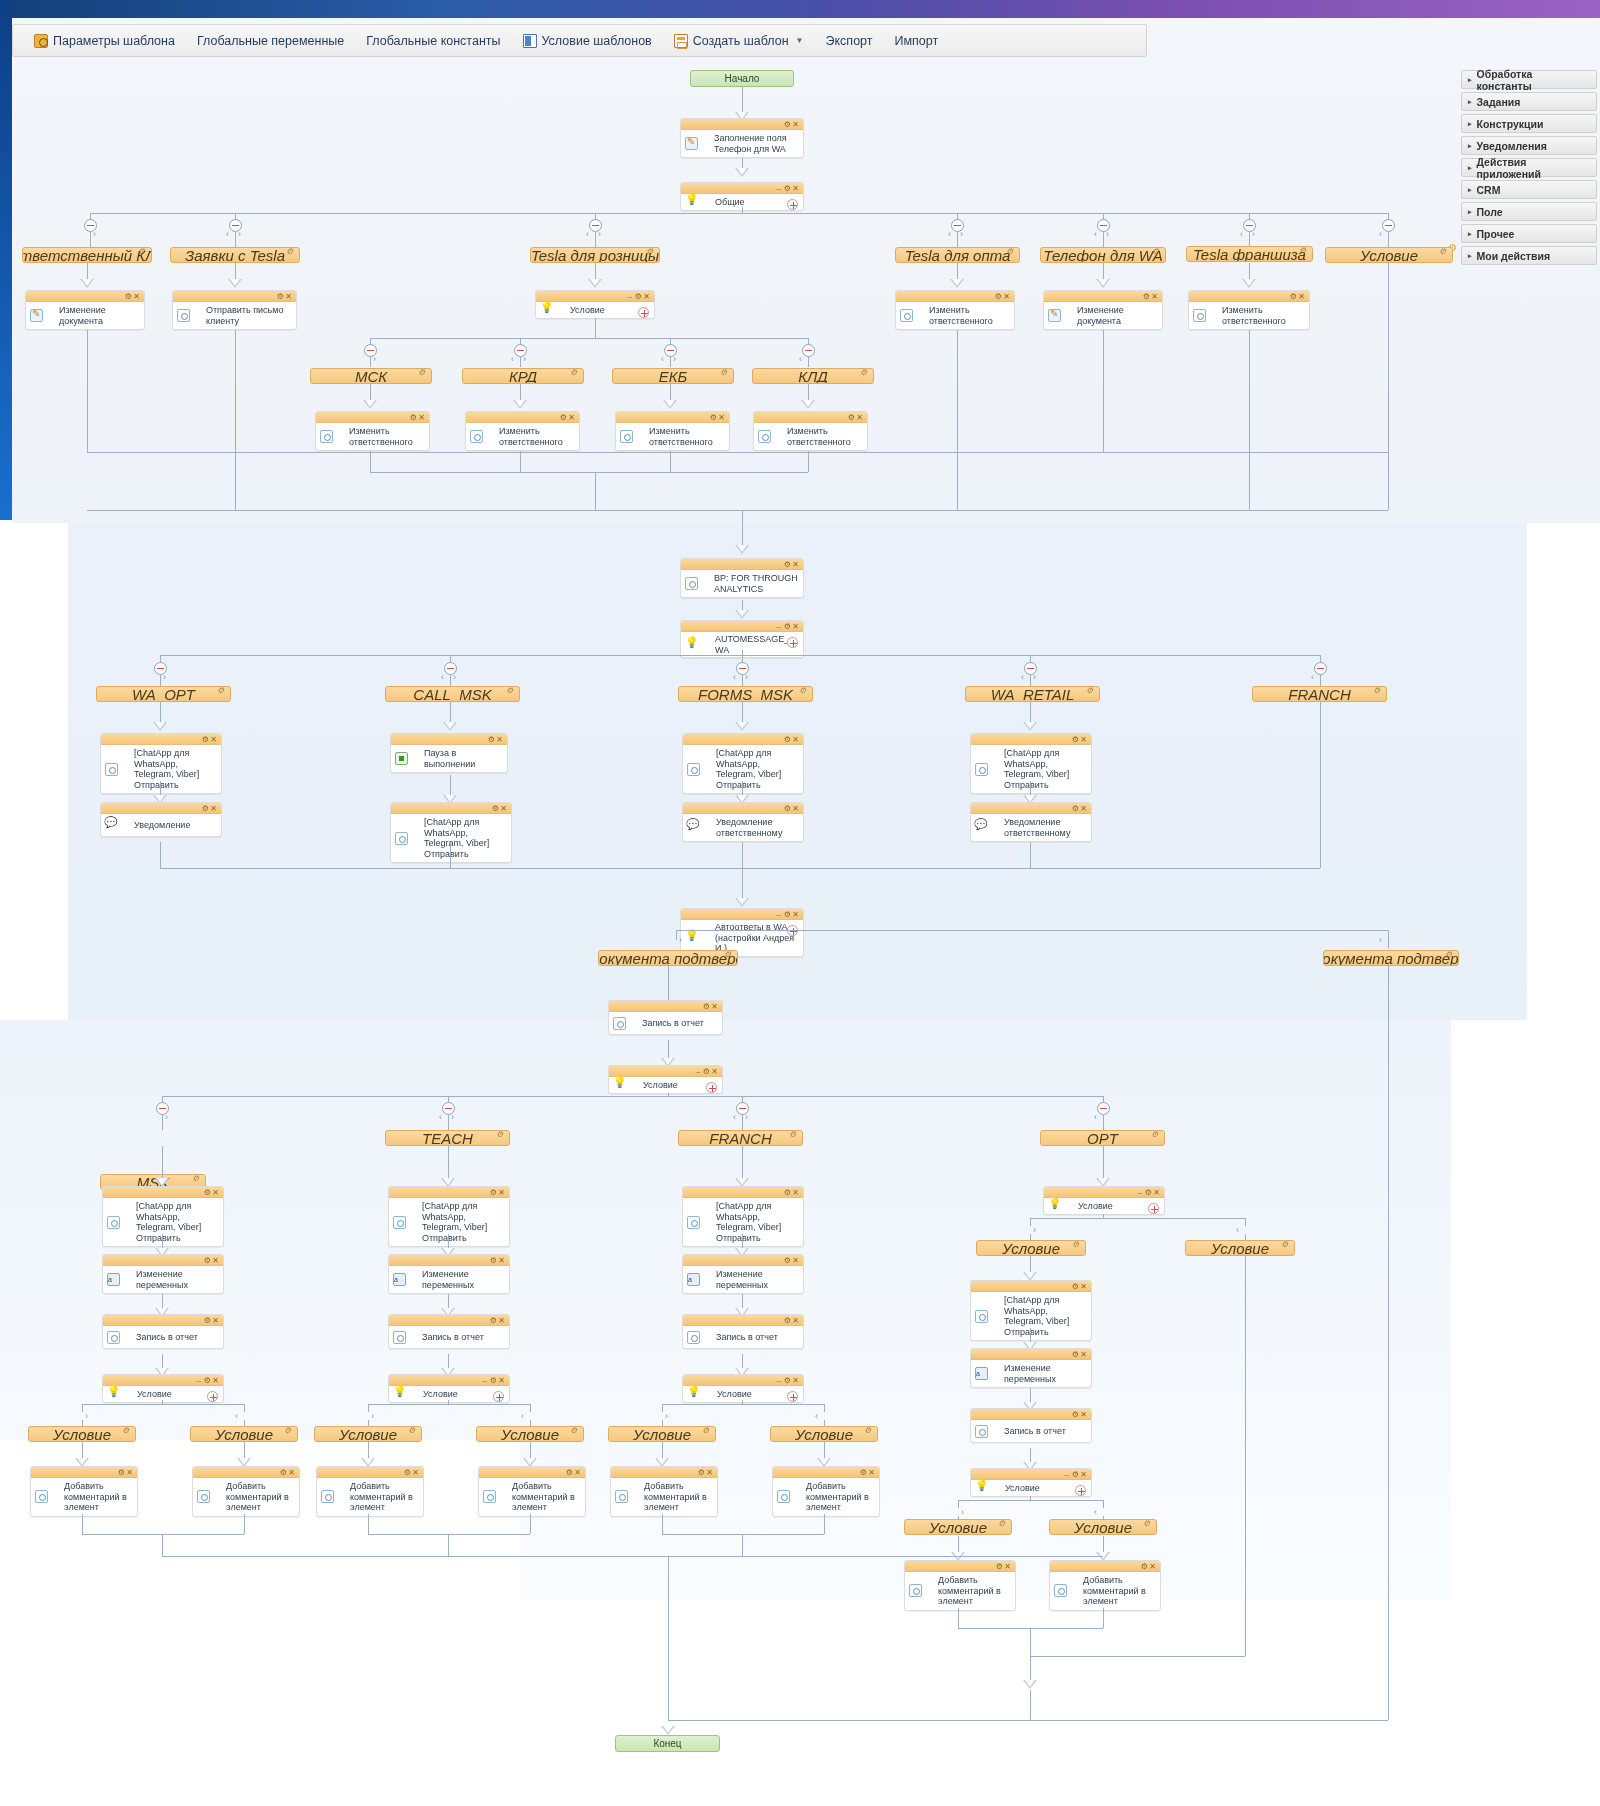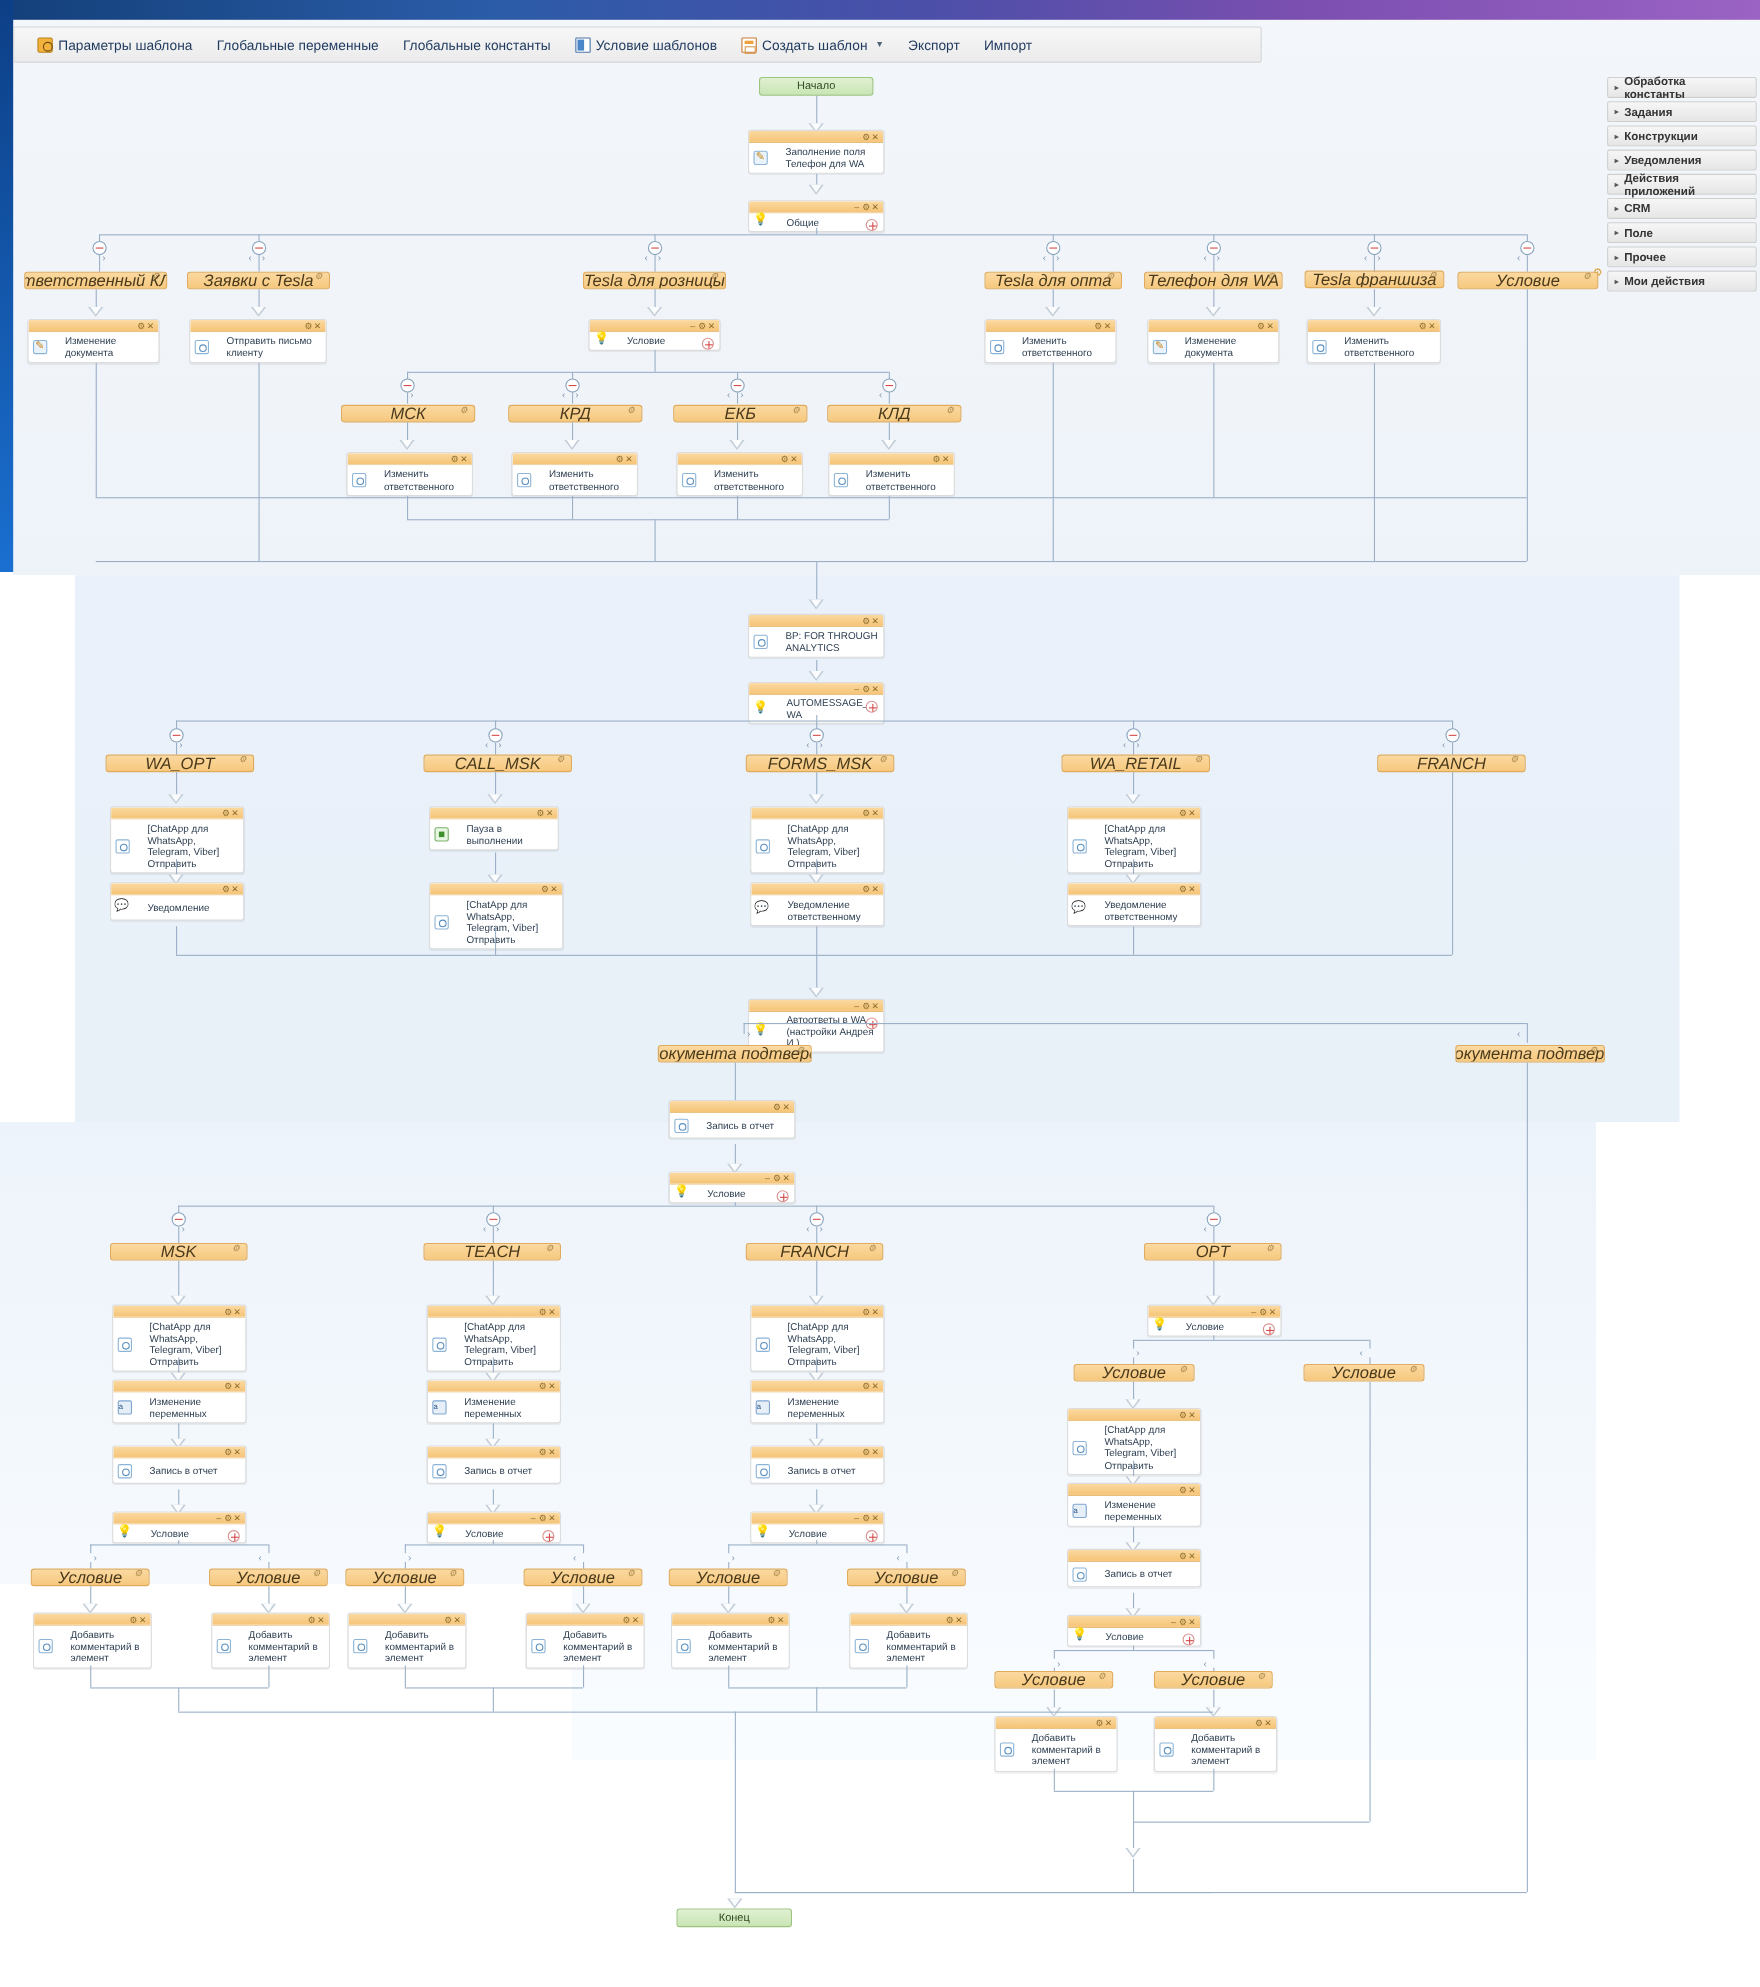--- a/index.html
+++ b/index.html
@@ -714,21 +714,21 @@
     <div class="edge v" style="left: 448px; top: 1115px; height: 15px;"></div>
     <div class="edge v" style="left: 742px; top: 1096px; height: 8px;"></div>
     <div class="minus-node" style="left: 735.5px; top: 1101.5px;"></div>
     <div class="chev" style="left: 733px; top: 1113px;">‹</div>
     <div class="chev" style="left: 745px; top: 1113px;">›</div>
     <div class="edge v" style="left: 742px; top: 1115px; height: 15px;"></div>
     <div class="edge v" style="left: 1103px; top: 1096px; height: 8px;"></div>
     <div class="minus-node" style="left: 1096.5px; top: 1101.5px;"></div>
     <div class="chev" style="left: 1094px; top: 1113px;">‹</div>
     <div class="edge v" style="left: 1103px; top: 1115px; height: 15px;"></div>
-    <div class="pill" style="left: 100px; top: 1130px; width: 125px;">
+    <div class="pill" style="left: 100px; top: 1174px; width: 106px;">
       <span>MSK</span>
       <span class="pgear"></span>
     </div>
     <div class="pill" style="left: 385px; top: 1130px; width: 125px;">
       <span>TEACH</span>
       <span class="pgear"></span>
     </div>
     <div class="pill" style="left: 678px; top: 1130px; width: 125px;">
       <span>FRANCH</span>
       <span class="pgear"></span>

